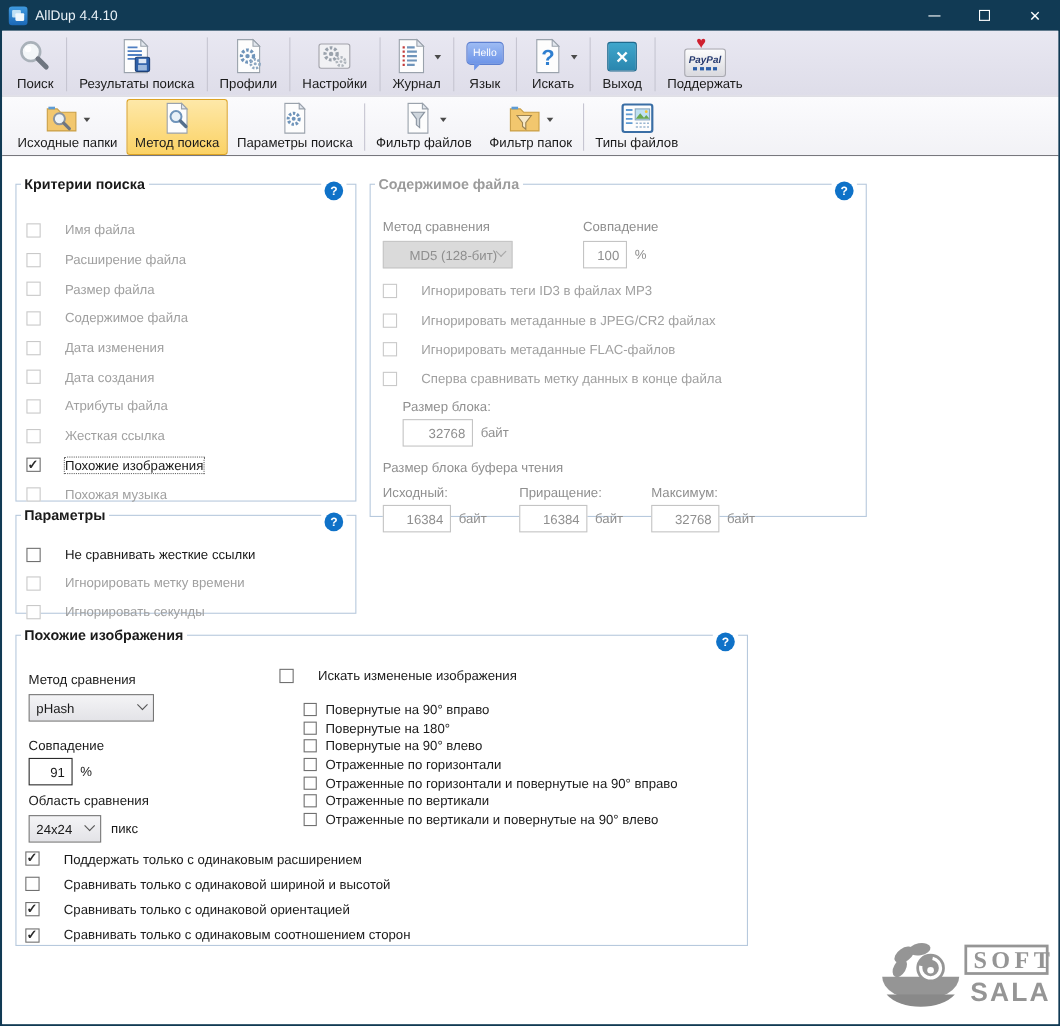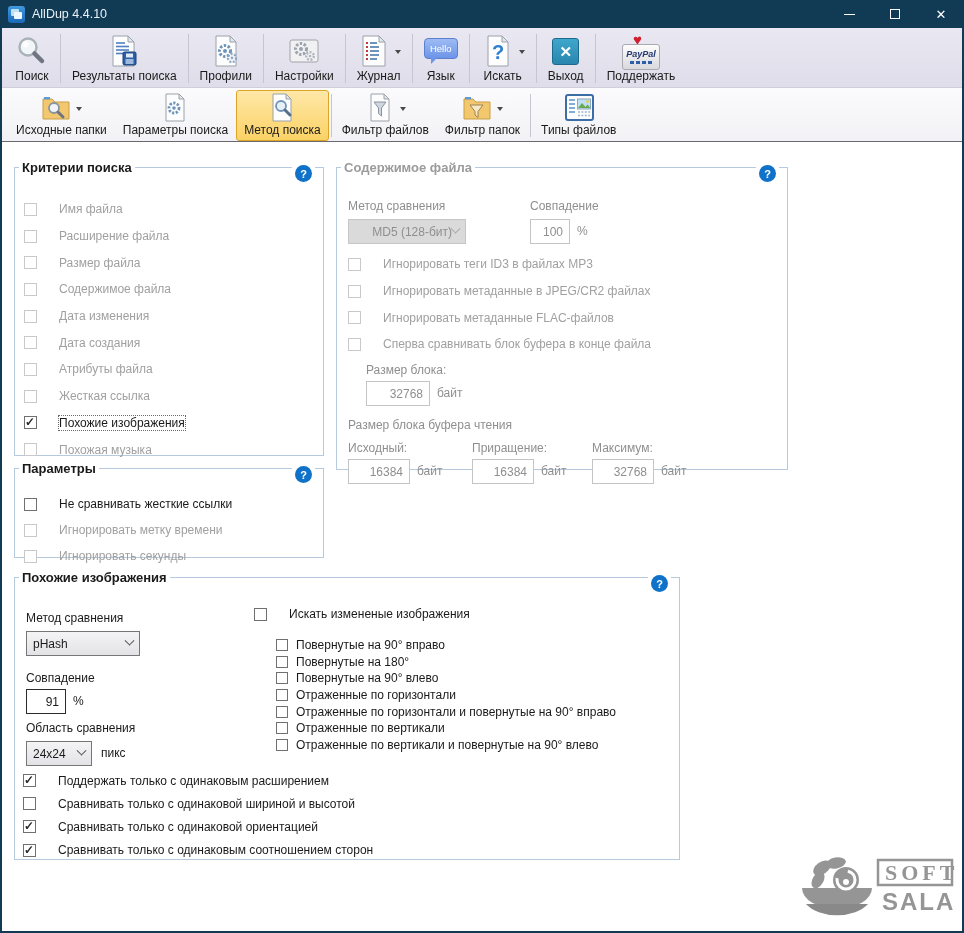--- a/index.html
+++ b/index.html
@@ -250,37 +250,37 @@
         <svg class="icon28" viewBox="0 0 32 29">
           <path d="M3 6h9l3 3h14v17H3z" fill="#f2c76e" stroke="#c99f46"></path>
           <rect x="4" y="4" width="6" height="2.4" fill="#5e9bd4"></rect>
           <circle cx="14" cy="15" r="5" fill="#eef4f9" stroke="#8a94a0" stroke-width="1.8"></circle>
           <line x1="18" y1="19" x2="23" y2="24" stroke="#6f7680" stroke-width="3" stroke-linecap="round"></line>
         </svg>
         <span class="dd"></span>
       </div>
       <span class="t2-label">Исходные папки</span>
     </div>
+    <div class="t2-item active">
+      <svg class="icon28" viewBox="0 0 32 29">
+        <path d="M7 1h13l5 5v22H7z" fill="#fdfdfd" stroke="#9aa2ac"></path>
+        <path d="M20 1l5 5h-5z" fill="#e2e7ee" stroke="#9aa2ac"></path>
+        <circle cx="15" cy="13" r="5" fill="#e8f0f7" stroke="#6f94ba" stroke-width="1.8"></circle>
+        <line x1="19" y1="17" x2="24" y2="22" stroke="#56708c" stroke-width="3" stroke-linecap="round"></line>
+      </svg>
+      <span class="t2-label">Метод поиска</span>
+    </div>
     <div class="t2-item">
       <svg class="icon28" viewBox="0 0 32 29">
         <path d="M7 1h13l5 5v22H7z" fill="#fdfdfd" stroke="#9aa2ac"></path>
         <path d="M20 1l5 5h-5z" fill="#e2e7ee" stroke="#9aa2ac"></path>
         <circle cx="15" cy="15" r="5" fill="none" stroke="#6f94ba" stroke-width="2.8" stroke-dasharray="2.2 1.5"></circle>
         <circle cx="15" cy="15" r="1.8" fill="#6f94ba"></circle>
       </svg>
       <span class="t2-label">Параметры поиска</span>
-    </div>
-    <div class="t2-item active">
-      <svg class="icon28" viewBox="0 0 32 29">
-        <path d="M7 1h13l5 5v22H7z" fill="#fdfdfd" stroke="#9aa2ac"></path>
-        <path d="M20 1l5 5h-5z" fill="#e2e7ee" stroke="#9aa2ac"></path>
-        <circle cx="15" cy="13" r="5" fill="#e8f0f7" stroke="#6f94ba" stroke-width="1.8"></circle>
-        <line x1="19" y1="17" x2="24" y2="22" stroke="#56708c" stroke-width="3" stroke-linecap="round"></line>
-      </svg>
-      <span class="t2-label">Метод поиска</span>
     </div>
     <div class="vsep"></div>
     <div class="t2-item">
       <div class="iconrow">
         <svg class="icon28" viewBox="0 0 32 29">
           <path d="M7 1h13l5 5v22H7z" fill="#fdfdfd" stroke="#9aa2ac"></path>
           <path d="M20 1l5 5h-5z" fill="#e2e7ee" stroke="#9aa2ac"></path>
           <path d="M10 9h12l-4.5 6v8l-3-2.5V15z" fill="#cfd6dd" stroke="#8a94a0"></path>
         </svg>
         <span class="dd"></span>
@@ -392,21 +392,21 @@
         <label class="cb disabled" style="height:26.7px;">
             <span class="box"></span>
             <span class="txt">Игнорировать метаданные в JPEG/CR2 файлах</span>
           </label>
         <label class="cb disabled" style="height:26.7px;">
             <span class="box"></span>
             <span class="txt">Игнорировать метаданные FLAC-файлов</span>
           </label>
         <label class="cb disabled" style="height:26.7px;">
             <span class="box"></span>
-            <span class="txt">Сперва сравнивать блок буфера в конце файла</span>
+            <span class="txt">Сперва сравнивать метку данных в конце файла</span>
           </label>
       </div>
       <span class="lbl dim-t" style="left:29px;top:188px;">Размер блока:</span>
       <input class="inp dim" style="left: 29px; top: 206px; width: 64px;" value="32768">
       <span class="lbl dim-t" style="left:100px;top:211px;">байт</span>
       <span class="lbl dim-t" style="left:11px;top:243px;">Размер блока буфера чтения</span>
       <span class="lbl dim-t" style="left:11px;top:266px;">Исходный:</span>
       <input class="inp dim" style="left: 11px; top: 284px; width: 62px;" value="16384">
       <span class="lbl dim-t" style="left:80px;top:289px;">байт</span>
       <span class="lbl dim-t" style="left:135px;top:266px;">Приращение:</span>

